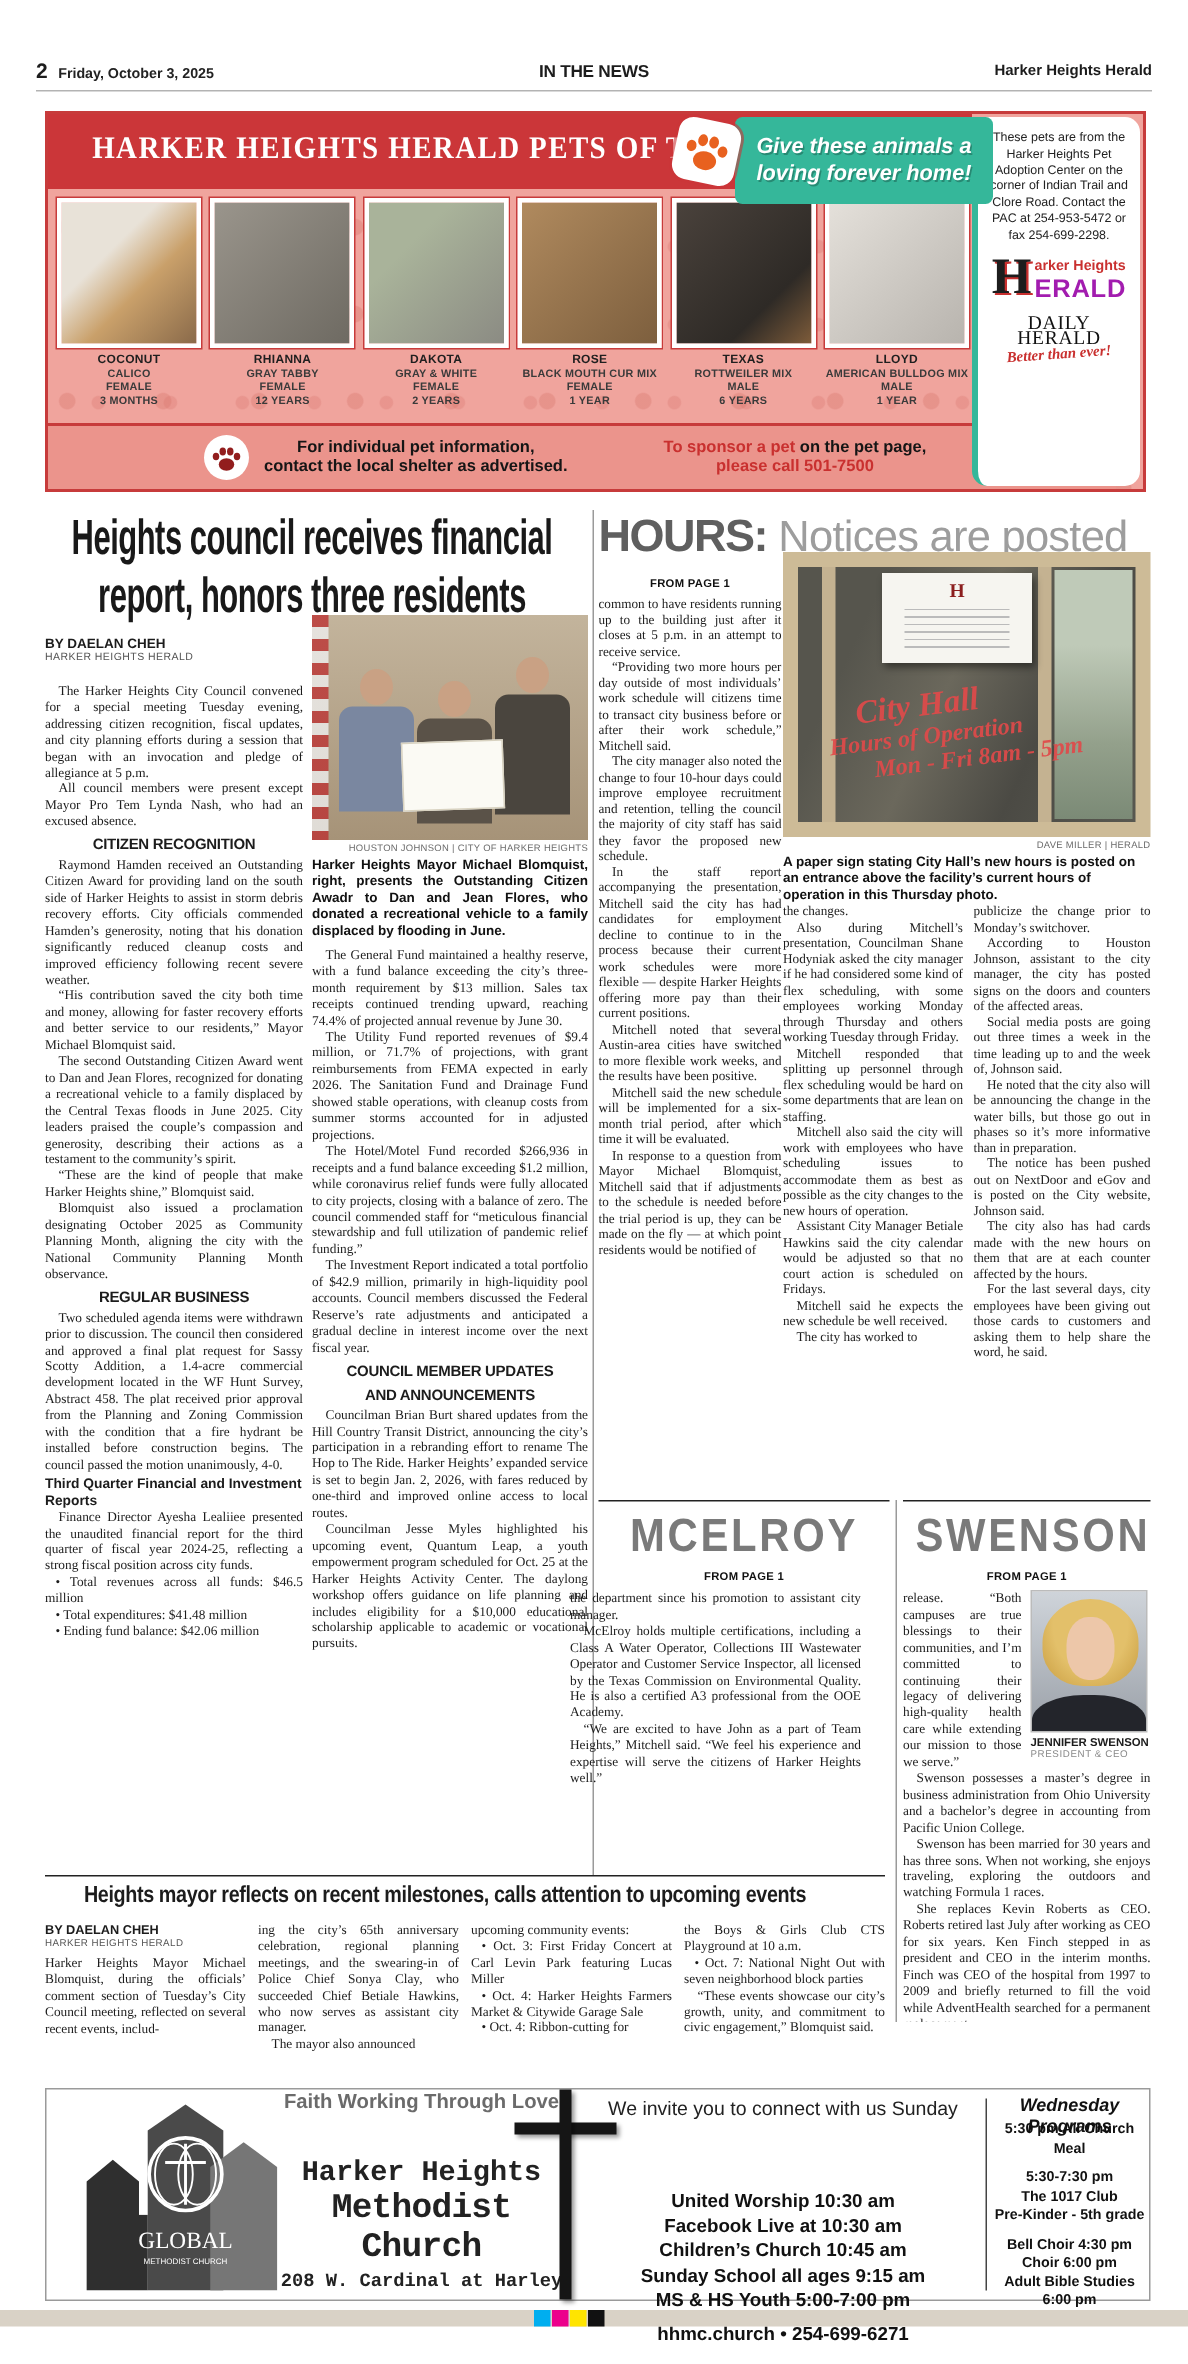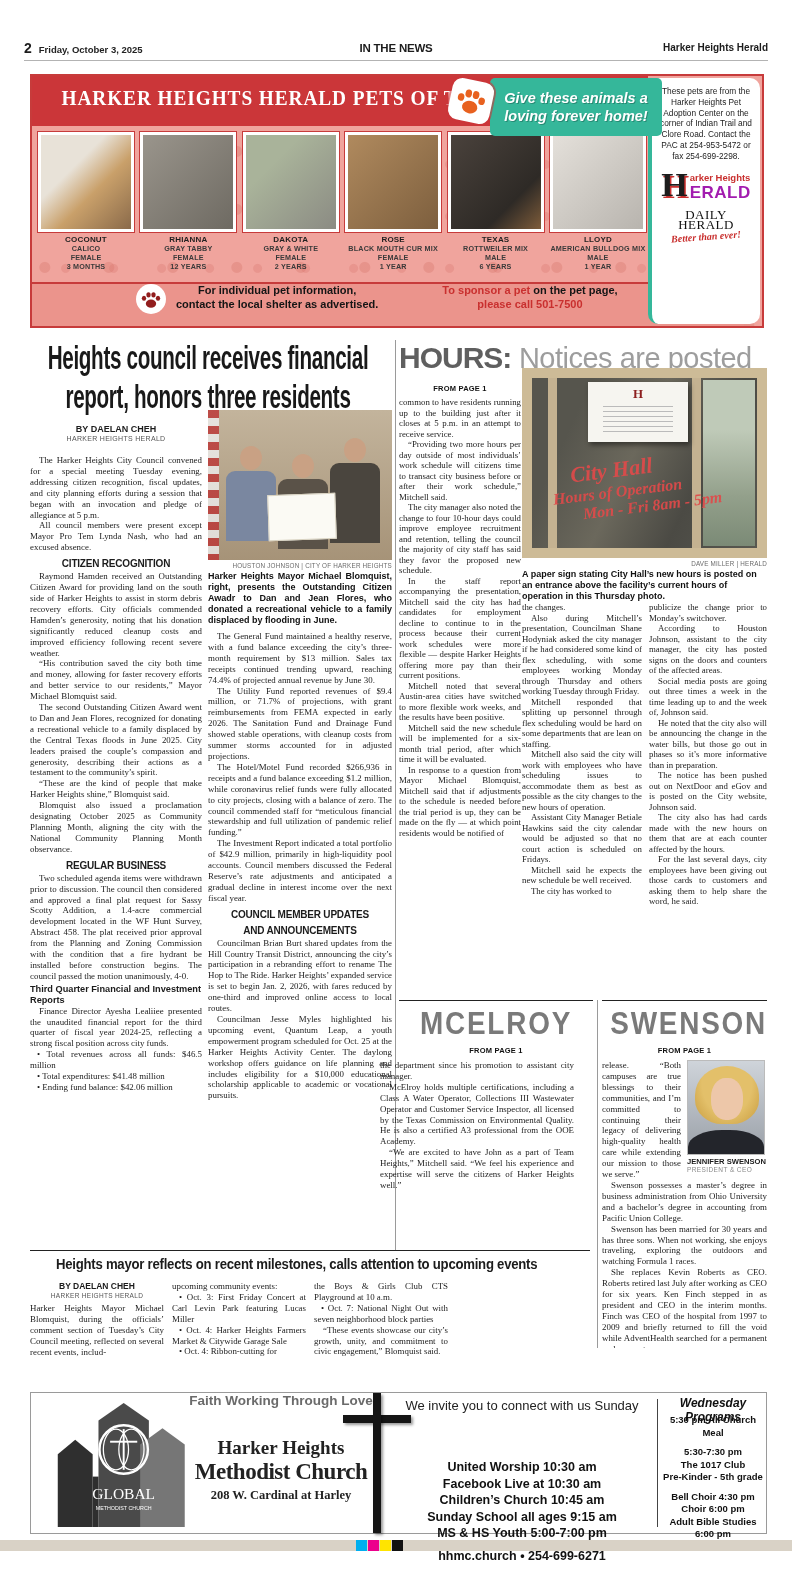--- a/index.html
+++ b/index.html
@@ -37,21 +37,21 @@
   .pet-photo { height:100px; border:3px solid #fff; box-shadow:0 0 0 1px #c73b3b; }
   .pp1 { background:linear-gradient(135deg,#e8e2d8 35%,#c9a06a 60%,#8a6a4a); }
   .pp2 { background:linear-gradient(135deg,#9a958c,#6e6a62); }
   .pp3 { background:linear-gradient(135deg,#a9b39a 30%,#8b8b83); }
   .pp4 { background:linear-gradient(135deg,#b08a5e,#7d5f3e); }
   .pp5 { background:linear-gradient(135deg,#4a423c,#2e2a26 70%,#7e5c3a); }
   .pp6 { background:linear-gradient(135deg,#e4e0da,#b8b4ae); }
   .pet-cap { margin-top:3px; text-align:center; font:bold 7.2px/9px "Liberation Sans",sans-serif; color:#3a3a3a; letter-spacing:.2px; }
   .pet-name { font-size:8px; color:#1f1f1f; }
   .pets-foot { position:absolute; left:0; bottom:0; width:712px; height:44px; background:#eb948c; border-top:2.5px solid #c73b3b;
-               display:flex; font-family:"Liberation Sans",sans-serif; }
+               display:flex; align-items:center; font-family:"Liberation Sans",sans-serif; }
   .foot-paw { width:30px; height:30px; background:#fff; border-radius:50%; margin-left:104px; flex:none;
               display:flex; align-items:center; justify-content:center; }
   .foot-paw svg { width:20px; height:19px; fill:#921d1d; }
   .foot-left { margin-left:10px; font:bold 11px/13.5px "Liberation Sans",sans-serif; color:#151515; text-align:center; }
   .foot-right { margin-left:64px; text-align:center; font:bold 11px/13.5px "Liberation Sans",sans-serif; color:#151515; }
   .red { color:#c9302f; }
   .pets-side { position:absolute; top:2px; right:2px; width:112px; height:246px; background:#fff; border-radius:10px;
                border-left:4px solid #35b79a; padding:8px 5px 4px; text-align:center;
                font:8.3px/10.8px "Liberation Sans",sans-serif; color:#222; }
   .pets-side p { margin-bottom:8px; }
@@ -65,21 +65,21 @@
 
   
   .bodycol { font-family:"Liberation Serif",serif; font-size:8.9px; line-height:10.9px; color:#1c1c1c;
              text-align:justify; overflow:hidden; }
   .it-p { text-indent:9px; }
   .it-np {}
   .it-b { text-indent:7px; }
   .it-sub { font:bold 10px "Liberation Sans",sans-serif; text-align:center; letter-spacing:-0.2px; margin:5px 0 2px; text-indent:0; }
   .it-lead { font:bold 9.2px/10.9px "Liberation Sans",sans-serif; text-align:left; margin-top:2px; }
   .it-gap { height:7px; }
-  .byline { text-align:center; }
+  .byline { text-align:left; }
   .by1 { font:bold 9px "Liberation Sans",sans-serif; }
   .by2 { font:7px "Liberation Sans",sans-serif; color:#555; letter-spacing:.3px; margin-top:1px; }
   .frompage { font:bold 7.5px "Liberation Sans",sans-serif; color:#111; text-align:center; letter-spacing:.2px; }
   .credit { font:6.3px "Liberation Sans",sans-serif; color:#6b6b6b; text-align:right; letter-spacing:.2px; }
   .caption { font:bold 9px/11px "Liberation Sans",sans-serif; color:#111; }
 
   
   .cc-head { left:28px; top:338px; width:576px; transform:scaleX(0.625); transform-origin:0 0;
              font:bold 33px/39px "Liberation Sans",sans-serif; letter-spacing:-0.5px; text-align:center; color:#191919; }
   .cc-byline { left:30px; top:424px; width:172px; }
@@ -160,21 +160,21 @@
   .my-col { width:134px; height:110px; overflow:hidden; }
   .my-byline .by1 { font-size:8.5px; }
   .my-byline .by2 { font-size:6.5px; }
   .my-byline { margin-bottom:4px; }
 
   
   .ga { left:30px; top:1392px; width:737px; height:142px; background:#fff; border:1px solid #9a9a9a; }
   .gm-svg { position:absolute; left:14px; top:8px; width:200px; height:126px; }
   .ga-tag { position:absolute; left:150px; top:0; width:200px; text-align:center;
             font:bold 13.5px "Liberation Sans",sans-serif; color:#6b6b6b; }
-  .ga-name { position:absolute; left:150px; top:44px; width:200px; text-align:center; font-family:Liberation Serif, serif; color:#222; }
+  .ga-name { position:absolute; left:150px; top:44px; width:200px; text-align:center; font-family:Liberation Mono, monospace; color:#222; }
   .ga-n1 { font-weight:bold; font-size:19px; }
   .ga-n2 { font-weight:bold; font-size:23px; letter-spacing:-0.5px; }
   .ga-addr { font-weight:bold; font-size:12.5px; margin-top:3px; }
   .ga-bar { position:absolute; left:342px; top:0; width:8px; height:140px; background:#151515; box-shadow:2px 2px 3px rgba(0,0,0,.4); }
   .ga-arm { position:absolute; left:312px; top:22px; width:68px; height:8px; background:#151515; box-shadow:2px 2px 3px rgba(0,0,0,.4); }
   .ga-invite { position:absolute; left:360px; top:5px; width:262px; text-align:center;
                font:13px "Liberation Sans",sans-serif; color:#222; }
   .ga-svcs { position:absolute; left:366px; top:26px; width:250px;margin-top:40px; }
   .ga-svcs .it-svc { text-align:center; font:bold 12.5px/16.5px "Liberation Sans",sans-serif; color:#111; }
   .ga-svcs .it-gap { height:6px; }
@@ -457,20 +457,24 @@
   <div class="abs my-cols">
     <div class="my-col bodycol">
       <div class="byline my-byline">
         <div class="by1">BY DAELAN CHEH</div>
         <div class="by2">HARKER HEIGHTS HERALD</div>
       </div>
       <div>
           <div class="it it-np">Harker Heights Mayor Michael Blomquist, during the officials’ comment section of Tuesday’s City Council meeting, reflected on several recent events, includ-</div>
         </div>
     </div>
+    <div class="my-col bodycol">
+        <div class="it it-np">ing the city’s 65th anniversary celebration, regional planning meetings, and the swearing-in of Police Chief Sonya Clay, who succeeded Chief Betiale Hawkins, who now serves as assistant city manager.</div>
+        <div class="it it-p">The mayor also announced</div>
+      </div>
     <div class="my-col bodycol">
         <div class="it it-np">upcoming community events:</div>
         <div class="it it-b">• Oct. 3: First Friday Concert at Carl Levin Park featuring Lucas Miller</div>
         <div class="it it-b">• Oct. 4: Harker Heights Farmers Market &amp; Citywide Garage Sale</div>
         <div class="it it-b">• Oct. 4: Ribbon-cutting for</div>
       </div>
     <div class="my-col bodycol">
         <div class="it it-np">the Boys &amp; Girls Club CTS Playground at 10 a.m.</div>
         <div class="it it-b">• Oct. 7: National Night Out with seven neighborhood block parties</div>
         <div class="it it-p">“These events showcase our city’s growth, unity, and commitment to civic engagement,” Blomquist said.</div>

